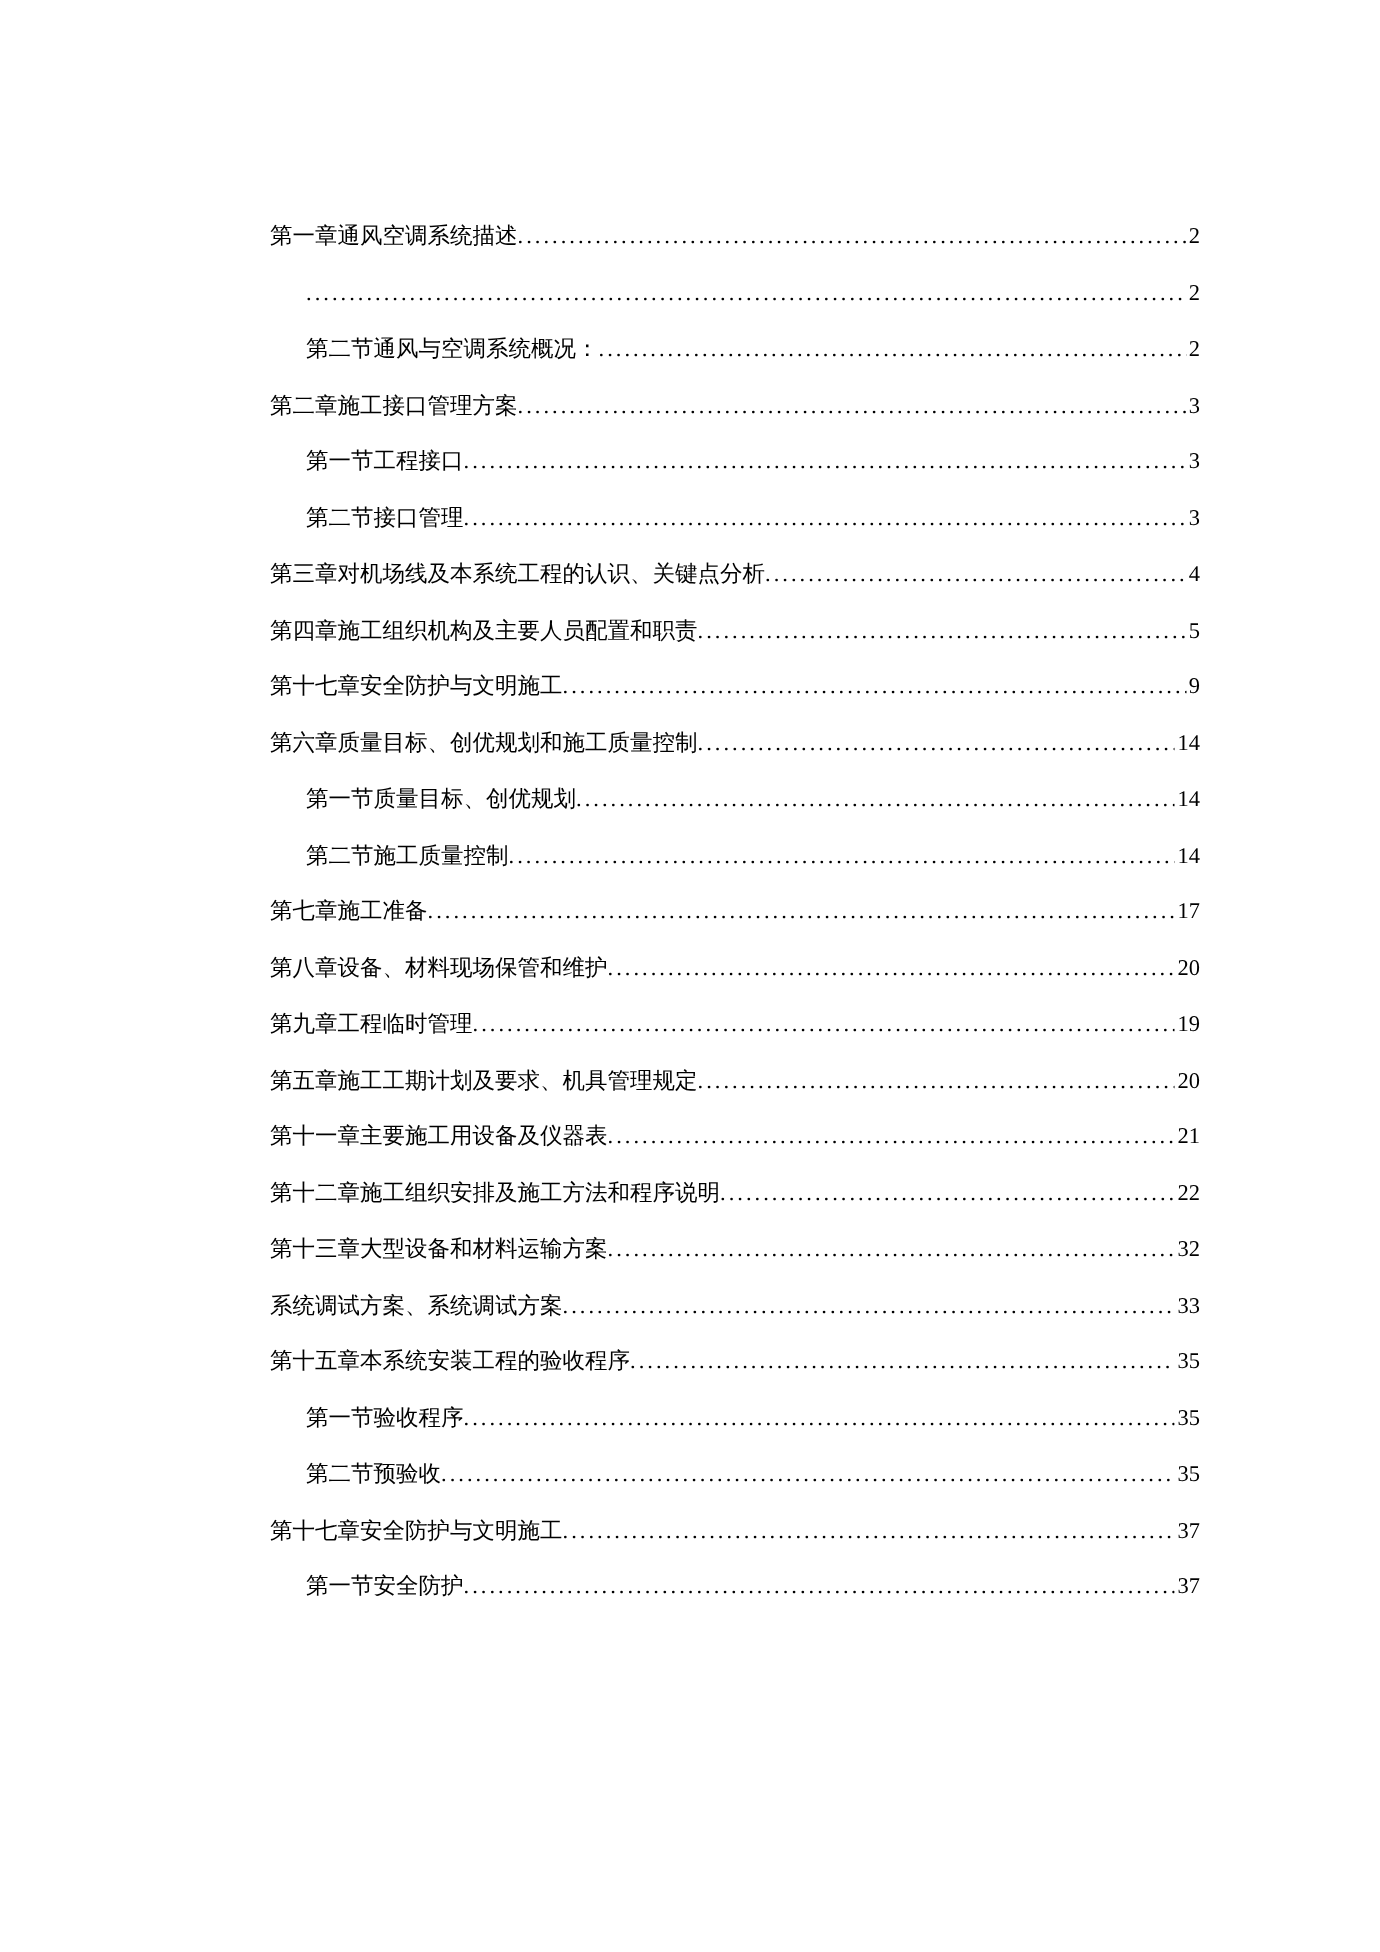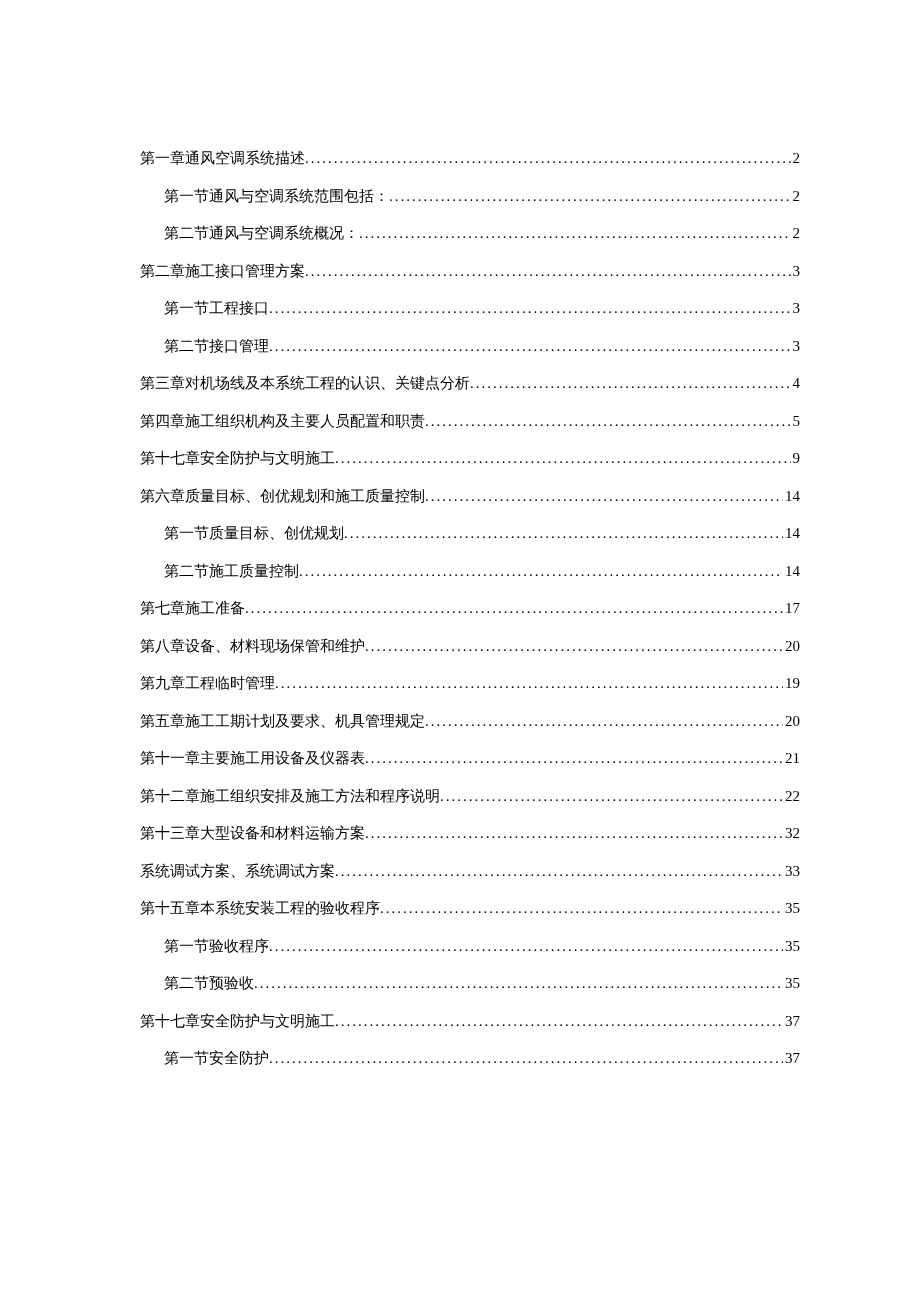--- a/index.html
+++ b/index.html
@@ -18,20 +18,21 @@
       display: flex;
       flex-direction: column;
     }
     .toc-entry {
       display: flex;
       align-items: flex-end;
       font-size: 15px;
       color: #000;
       line-height: 2.5;
       white-space: nowrap;
+      margin-left: 40px;
     }
     .toc-entry.level-2 {
       padding-left: 24px;
     }
     .toc-title {
       flex-shrink: 0;
     }
     .toc-dots {
       flex: 1;
       overflow: hidden;
@@ -48,21 +49,20 @@
 </head>
 <body>
 
 <div class="toc">
     <div class="toc-entry level-1">
       <span class="toc-title">第一章通风空调系统描述</span>
       <span class="toc-dots"></span>
       <span class="toc-page">2</span>
     </div>
     <div class="toc-entry level-2">
-      <span class="toc-title">第一节通风与空调系统范围包括：</span>
       <span class="toc-dots"></span>
       <span class="toc-page">2</span>
     </div>
     <div class="toc-entry level-2">
       <span class="toc-title">第二节通风与空调系统概况：</span>
       <span class="toc-dots"></span>
       <span class="toc-page">2</span>
     </div>
     <div class="toc-entry level-1">
       <span class="toc-title">第二章施工接口管理方案</span>

